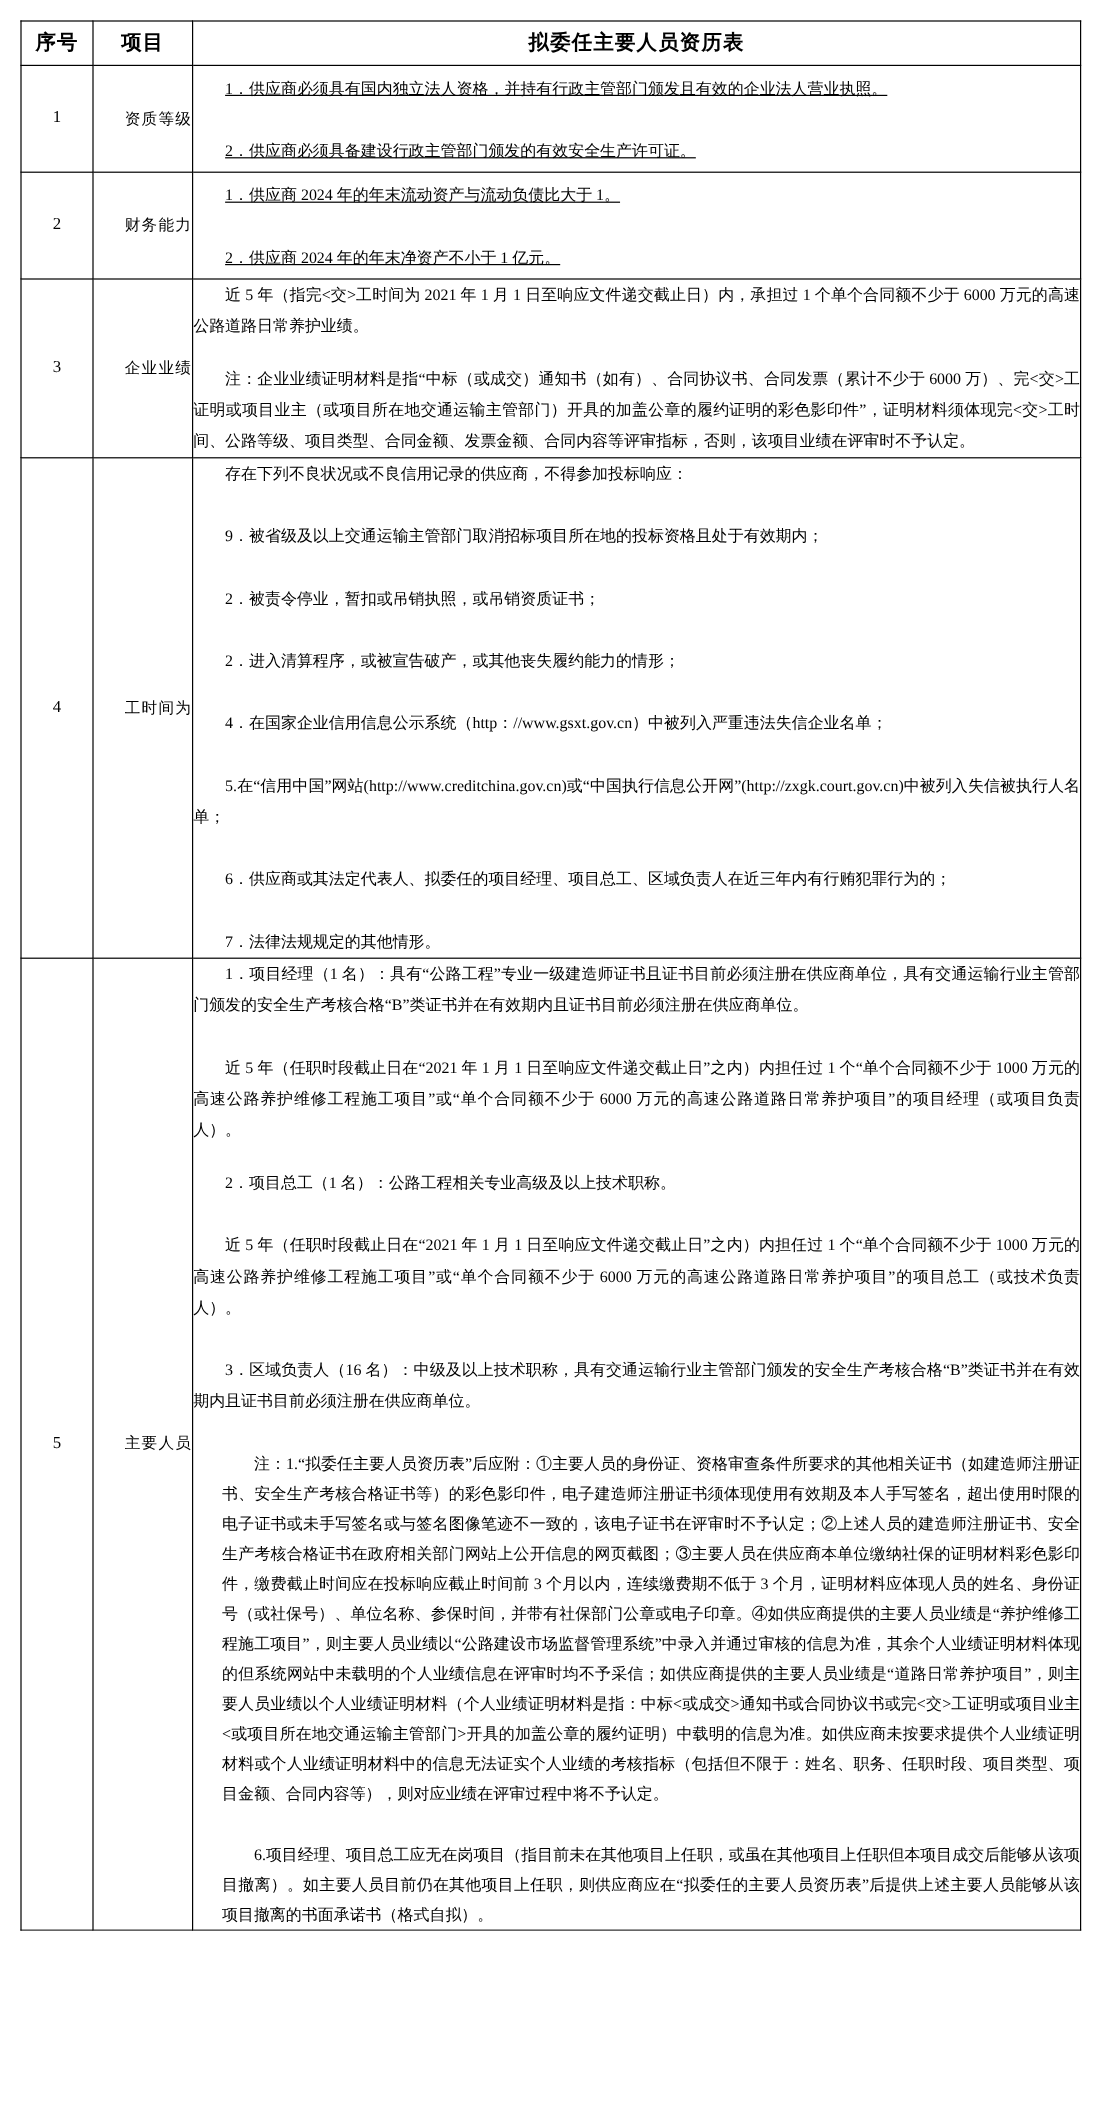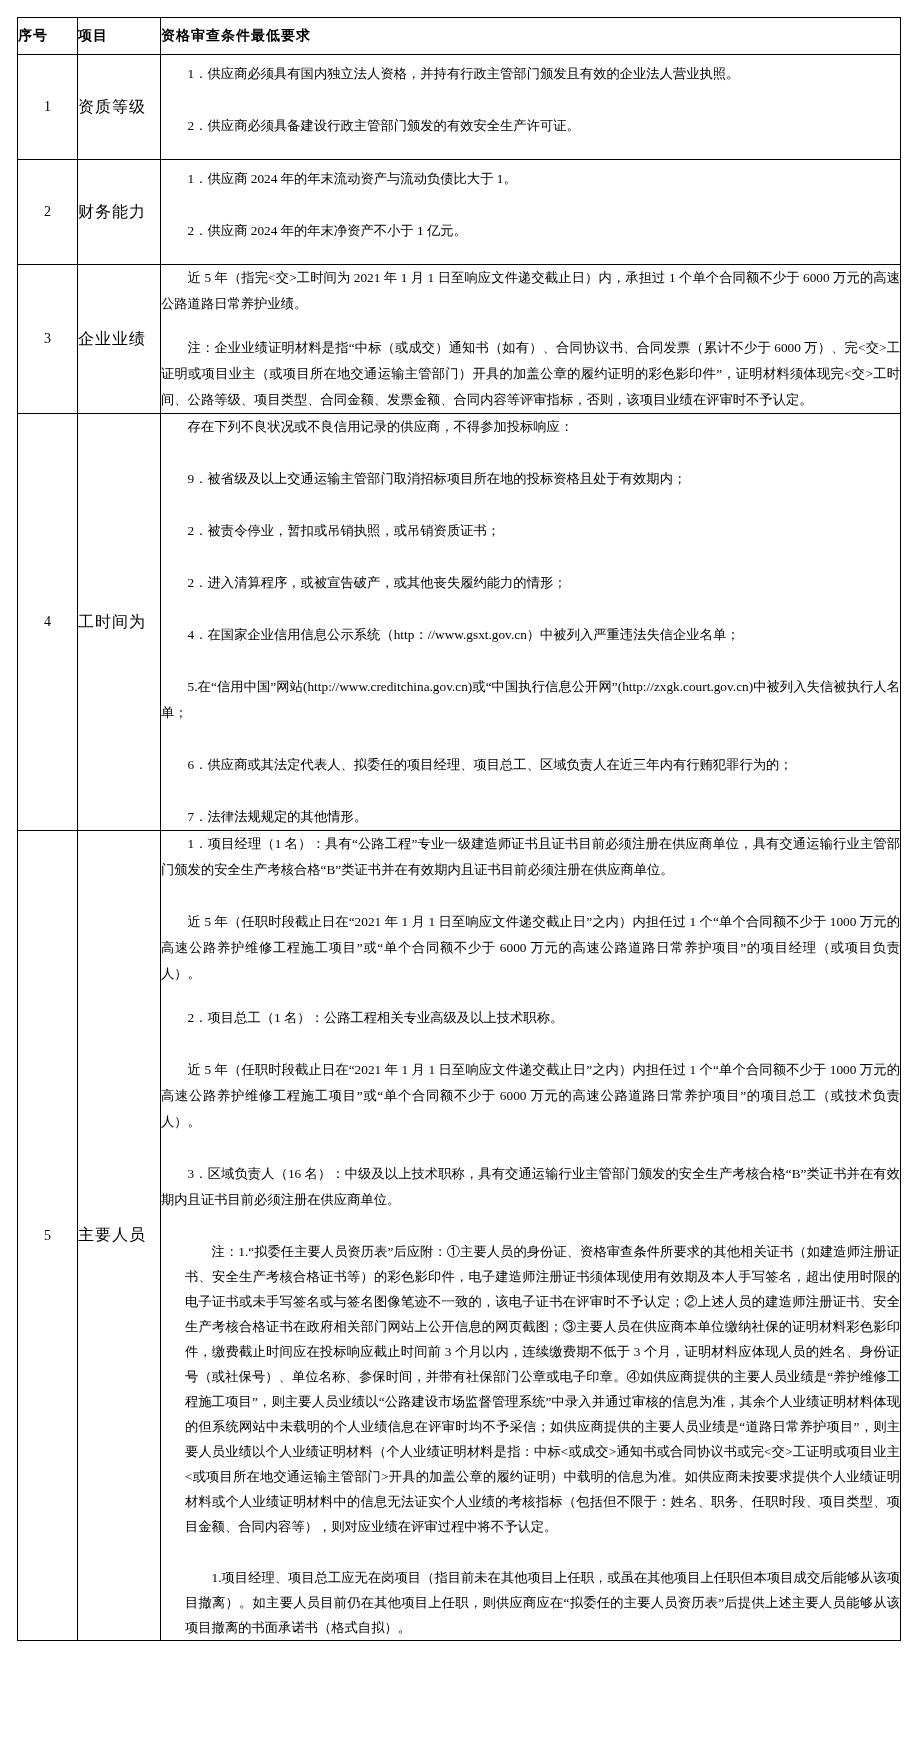--- a/index.html
+++ b/index.html
@@ -26,72 +26,73 @@
   table.qual td {
     border: 1px solid #000;
     vertical-align: middle;
     padding: 0;
   }
   col.c-no    { width: 60px; }
   col.c-item  { width: 83px; }
   col.c-body  { width: 740px; }
 
   .hdr td {
-    font-size: 14px;
+    text-align: center;
+    font-size: 17px;
     font-weight: 700;
     letter-spacing: 1px;
     height: 36px;
     line-height: 36px;
     padding: 0 2px;
   }
   .cell-no {
     text-align: center;
     font-size: 14px;
     font-family: "Liberation Serif", "DejaVu Serif", serif;
   }
   .cell-item {
-    text-align: left;
-    font-size: 16px;
+    text-align: right;
+    font-size: 13px;
     letter-spacing: 1px;
     line-height: 1.4;
     padding: 0 3px;
   }
   .cell-body {
     vertical-align: top;
     padding: 7px 12px 7px 10px;
   }
   .para {
     font-size: 13.3px;
     line-height: 26px;
     text-align: justify;
     text-justify: inter-ideograph;
     margin: 0;
   }
   .para.indent { text-indent: 2em; }
   .gap-lg { height: 26px; }
   .gap-md { height: 18px; }
   .tight { line-height: 25px; margin-left: 24px; }
-  .r1 .cell-body, .r2 .cell-body { padding-top: 6px; padding-bottom: 20px; }
+  .r1 .cell-body, .r2 .cell-body { padding-top: 6px; padding-bottom: 4px; text-decoration: underline; }
 </style>
 </head>
 <body>
 
 <div class="page">
   <table class="qual">
     <colgroup>
       <col class="c-no">
       <col class="c-item">
       <col class="c-body">
     </colgroup>
     <tbody>
 
       <tr class="hdr">
         <td>序号</td>
         <td>项目</td>
-        <td>资格审查条件最低要求</td>
+        <td>拟委任主要人员资历表</td>
       </tr>
 
       <tr class="r1">
         <td class="cell-no">1</td>
         <td class="cell-item">资质等级</td>
         <td class="cell-body">
           <p class="para indent">1．供应商必须具有国内独立法人资格，并持有行政主管部门颁发且有效的企业法人营业执照。</p>
           <div class="gap-lg"></div>
           <p class="para indent">2．供应商必须具备建设行政主管部门颁发的有效安全生产许可证。</p>
         </td>
@@ -148,19 +149,19 @@
           <p class="para indent">近 5 年（任职时段截止日在“2021 年 1 月 1 日至响应文件递交截止日”之内）内担任过 1 个“单个合同额不少于 1000 万元的高速公路养护维修工程施工项目”或“单个合同额不少于 6000 万元的高速公路道路日常养护项目”的项目经理（或项目负责人）。</p>
           <div class="gap-md"></div>
           <p class="para indent">2．项目总工（1 名）：公路工程相关专业高级及以上技术职称。</p>
           <div class="gap-lg"></div>
           <p class="para indent">近 5 年（任职时段截止日在“2021 年 1 月 1 日至响应文件递交截止日”之内）内担任过 1 个“单个合同额不少于 1000 万元的高速公路养护维修工程施工项目”或“单个合同额不少于 6000 万元的高速公路道路日常养护项目”的项目总工（或技术负责人）。</p>
           <div class="gap-lg"></div>
           <p class="para indent">3．区域负责人（16 名）：中级及以上技术职称，具有交通运输行业主管部门颁发的安全生产考核合格“B”类证书并在有效期内且证书目前必须注册在供应商单位。</p>
           <div class="gap-lg"></div>
           <p class="para indent tight">注：1.“拟委任主要人员资历表”后应附：①主要人员的身份证、资格审查条件所要求的其他相关证书（如建造师注册证书、安全生产考核合格证书等）的彩色影印件，电子建造师注册证书须体现使用有效期及本人手写签名，超出使用时限的电子证书或未手写签名或与签名图像笔迹不一致的，该电子证书在评审时不予认定；②上述人员的建造师注册证书、安全生产考核合格证书在政府相关部门网站上公开信息的网页截图；③主要人员在供应商本单位缴纳社保的证明材料彩色影印件，缴费截止时间应在投标响应截止时间前 3 个月以内，连续缴费期不低于 3 个月，证明材料应体现人员的姓名、身份证号（或社保号）、单位名称、参保时间，并带有社保部门公章或电子印章。④如供应商提供的主要人员业绩是“养护维修工程施工项目”，则主要人员业绩以“公路建设市场监督管理系统”中录入并通过审核的信息为准，其余个人业绩证明材料体现的但系统网站中未载明的个人业绩信息在评审时均不予采信；如供应商提供的主要人员业绩是“道路日常养护项目”，则主要人员业绩以个人业绩证明材料（个人业绩证明材料是指：中标&lt;或成交&gt;通知书或合同协议书或完&lt;交&gt;工证明或项目业主&lt;或项目所在地交通运输主管部门&gt;开具的加盖公章的履约证明）中载明的信息为准。如供应商未按要求提供个人业绩证明材料或个人业绩证明材料中的信息无法证实个人业绩的考核指标（包括但不限于：姓名、职务、任职时段、项目类型、项目金额、合同内容等），则对应业绩在评审过程中将不予认定。</p>
           <div class="gap-lg"></div>
-          <p class="para indent tight">1.项目经理、项目总工应无在岗项目（指目前未在其他项目上任职，或虽在其他项目上任职但本项目成交后能够从该项目撤离）。如主要人员目前仍在其他项目上任职，则供应商应在“拟委任的主要人员资历表”后提供上述主要人员能够从该项目撤离的书面承诺书（格式自拟）。</p>
+          <p class="para indent tight">6.项目经理、项目总工应无在岗项目（指目前未在其他项目上任职，或虽在其他项目上任职但本项目成交后能够从该项目撤离）。如主要人员目前仍在其他项目上任职，则供应商应在“拟委任的主要人员资历表”后提供上述主要人员能够从该项目撤离的书面承诺书（格式自拟）。</p>
         </td>
       </tr>
 
     </tbody>
   </table>
 </div>
 
 </body></html>

